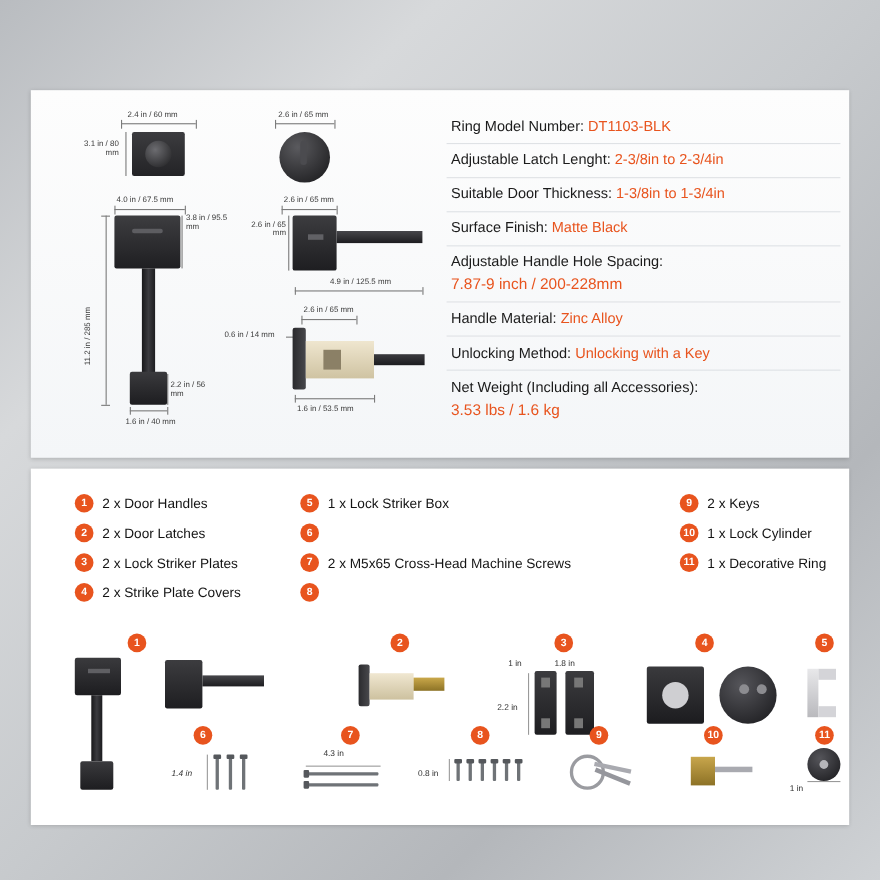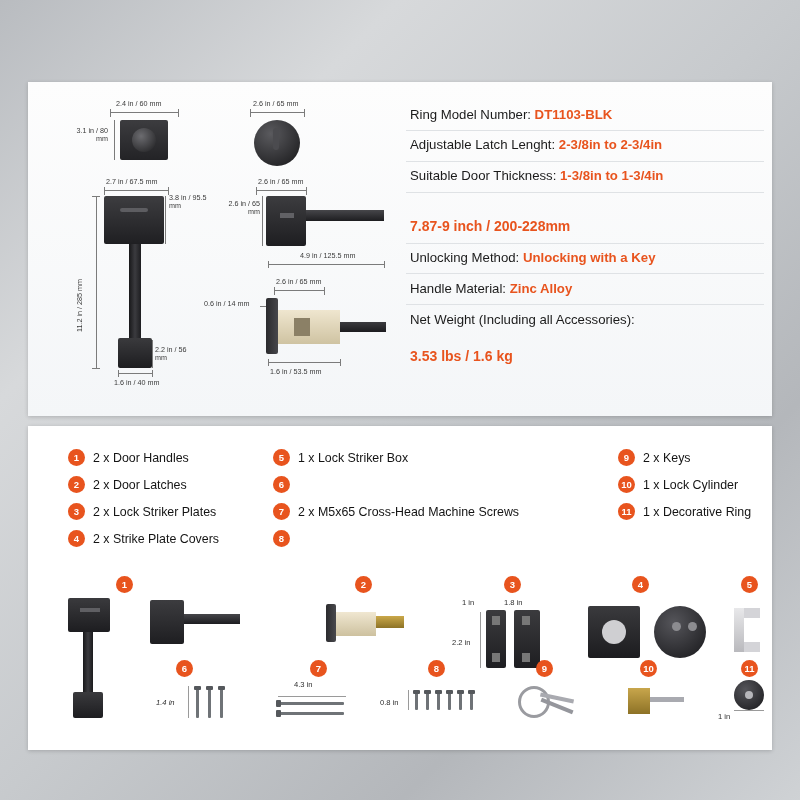--- a/index.html
+++ b/index.html
@@ -53,25 +53,25 @@
   .spec-row {
     font-size: 13.2px;
     color: #1b1b1b;
     padding: 6.5px 2px 6.5px 4px;
     border-bottom: 1px solid #dfe2e5;
     line-height: 1.28;
   }
   .spec-row:last-child { border-bottom: none; }
   .spec-val {
     color: #e8541e;
-    font-weight: bold;
+    font-weight: normal;
   }
   .spec-row.two-line .spec-val {
     display: block;
-    margin-top: 19px;
+    margin-top: 3px;
     font-size: 14px;
   }
 
   
   .dim-text {
     position: absolute;
     font-size: 7.2px;
     color: #3a3a3a;
     white-space: nowrap;
     line-height: 1.15;
@@ -188,21 +188,21 @@
       <div class="part" style="left:92px; top:38px; width:48px; height:40px; border-radius:2px; background:linear-gradient(180deg,#3c3c3f,#232326);"></div>
       <div class="part" style="left:104px; top:46px; width:24px; height:24px; border-radius:50%; background:radial-gradient(circle at 38% 34%, #6c6c70, #1c1c1e);"></div>
 
       <div class="dim-text" style="left:225px; top:18px;">2.6 in / 65 mm</div>
       <div class="line hline" style="left:222px; top:30px; width:54px;"></div>
       <div class="line vline" style="left:222px; top:27px; height:8px;"></div>
       <div class="line vline" style="left:276px; top:27px; height:8px;"></div>
       <div class="part" style="left:226px; top:38px; width:46px; height:46px; border-radius:50%; background:radial-gradient(circle at 36% 30%, #5a5a5e, #161618);"></div>
       <div class="part" style="left:245px; top:46px; width:6px; height:22px; border-radius:3px; background:#4b4b4f;"></div>
 
-      <div class="dim-text" style="left:78px; top:96px;">2.7 in / 67.5 mm</div>
+      <div class="dim-text" style="left:78px; top:96px;">4.0 in / 67.5 mm</div>
       <div class="line hline" style="left:76px; top:108px; width:64px;"></div>
       <div class="line vline" style="left:76px; top:105px; height:8px;"></div>
       <div class="line vline" style="left:140px; top:105px; height:8px;"></div>
 
       <div class="dim-text" style="left:141px; top:112px; width:42px; white-space:normal;">3.8 in / 95.5 mm</div>
       <div class="line vline" style="left:137px; top:114px; height:48px;"></div>
 
       <div class="part" style="left:76px; top:114px; width:60px; height:48px; border-radius:2px; background:linear-gradient(180deg,#3d3d40,#1f1f22);"></div>
       <div class="part" style="left:92px; top:126px; width:28px; height:4px; border-radius:2px; background:#5d5d61;"></div>
 
@@ -261,28 +261,31 @@
     <div class="spec-right">
       <div class="spec-row">
         <span>Ring Model Number: </span><span class="spec-val">DT1103-BLK</span>
       </div>
       <div class="spec-row">
         <span>Adjustable Latch Lenght: </span><span class="spec-val">2-3/8in to 2-3/4in</span>
       </div>
       <div class="spec-row">
         <span>Suitable Door Thickness: </span><span class="spec-val">1-3/8in to 1-3/4in</span>
       </div>
+      <div class="spec-row">
+        <span>Surface Finish: </span><span class="spec-val">Matte Black</span>
+      </div>
       <div class="spec-row two-line">
-        <span class="spec-val">7.87-9 inch / 200-228mm</span>
+        <span>Adjustable Handle Hole Spacing:</span><span class="spec-val">7.87-9 inch / 200-228mm</span>
+      </div>
+      <div class="spec-row">
+        <span>Handle Material: </span><span class="spec-val">Zinc Alloy</span>
       </div>
       <div class="spec-row">
         <span>Unlocking Method: </span><span class="spec-val">Unlocking with a Key</span>
-      </div>
-      <div class="spec-row">
-        <span>Handle Material: </span><span class="spec-val">Zinc Alloy</span>
       </div>
       <div class="spec-row two-line">
         <span>Net Weight (Including all Accessories):</span><span class="spec-val">3.53 lbs / 1.6 kg</span>
       </div>
     </div>
   </div>
 
   <div class="panel" id="parts-panel">
 
     <div class="list-area">

